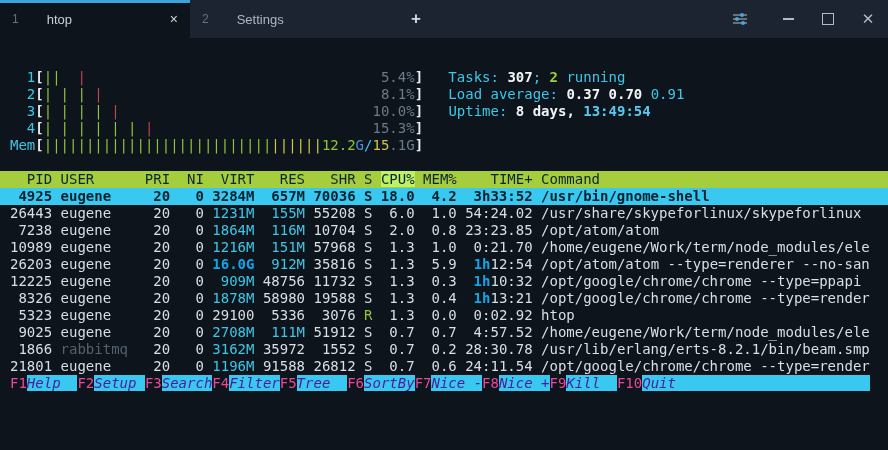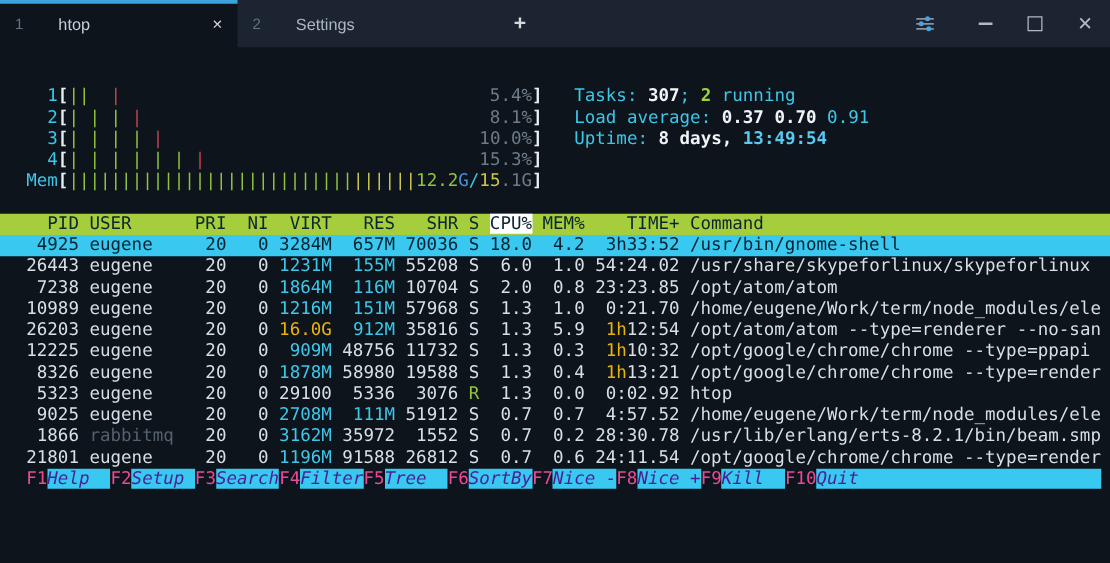--- a/index.html
+++ b/index.html
@@ -21,31 +21,31 @@
   .ctl{width:40px;height:38px;display:flex;align-items:center;justify-content:center;color:#b2bac2;}
   .ctl-min i{display:block;width:11px;height:0;border-bottom:2px solid #b2bac2;}
   .ctl-max i{display:block;width:10px;height:10px;border:1.5px solid #b2bac2;}
   .ctl-close{font-size:15px;}
   .ctl-prefs{margin-right:8px;}
 
   
   .term{position:absolute;top:38px;left:0;right:0;bottom:0;background:#0d141c;
         padding:14px 0 0 10px;overflow:hidden;
         font-family:"DejaVu Sans Mono",monospace;font-size:14px;line-height:17px;color:#d8dfe6;}
-  .line{white-space:pre;height:17px;margin-left:-10px;padding-left:21px;}
+  .line{white-space:pre;height:17px;margin-left:-10px;padding-left:10px;}
   .line.hdr{background:#a6ce3c;color:#0c2531;}
-  .line.hdr .hdr-sel{background:#ffffff;}
+  .line.hdr .hdr-sel{background:#bef264;}
   .line.sel{background:#38c8f0;}
-  .line.sel span{color:#05222e !important;font-weight:normal;}
+  .line.sel span{color:#05222e !important;font-weight:bold;}
 
   .c-cyan{color:#3cc7e8;}
   .c-green{color:#8fc43c;}
   .c-greenb{color:#9fd13f;font-weight:bold;}
   .c-red{color:#bf4550;}
-  .c-redb{color:#eab308;font-weight:normal;}
+  .c-redb{color:#0ea5e9;font-weight:bold;}
   .c-gray{color:#6d7a87;}
   .c-dgray{color:#55616d;}
   .c-yellow{color:#cfc649;}
   .c-blue{color:#4a90d9;}
   .c-wb{color:#f0f4f7;font-weight:bold;}
   .c-lbb{color:#5ac9f2;font-weight:bold;}
   .c-brk{color:#e9eef2;font-weight:bold;}
   .key{color:#ec4899;}
   .fn{background:#38c8f0;color:#4c1d95;font-style:italic;}
 </style>

